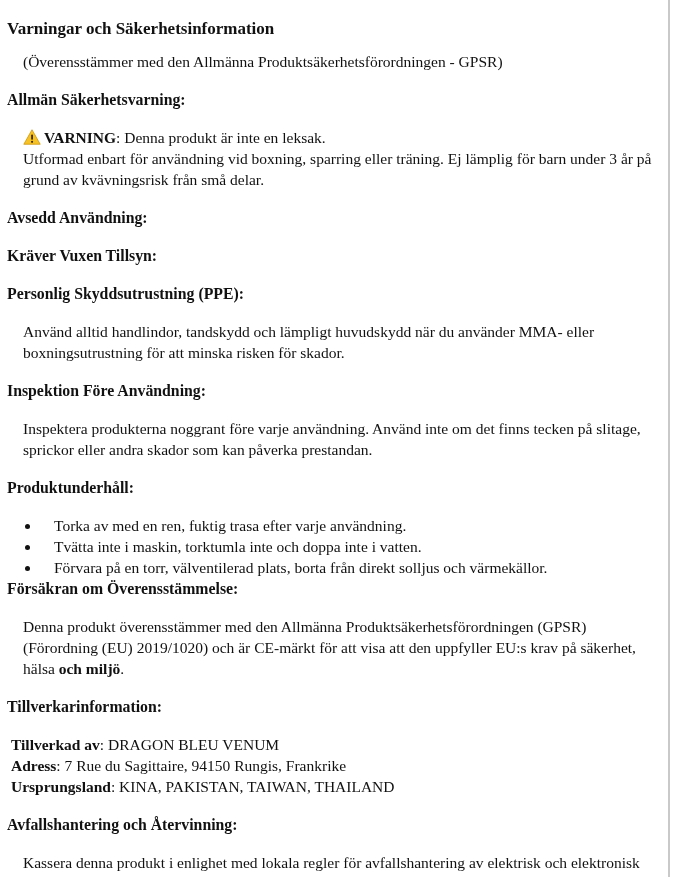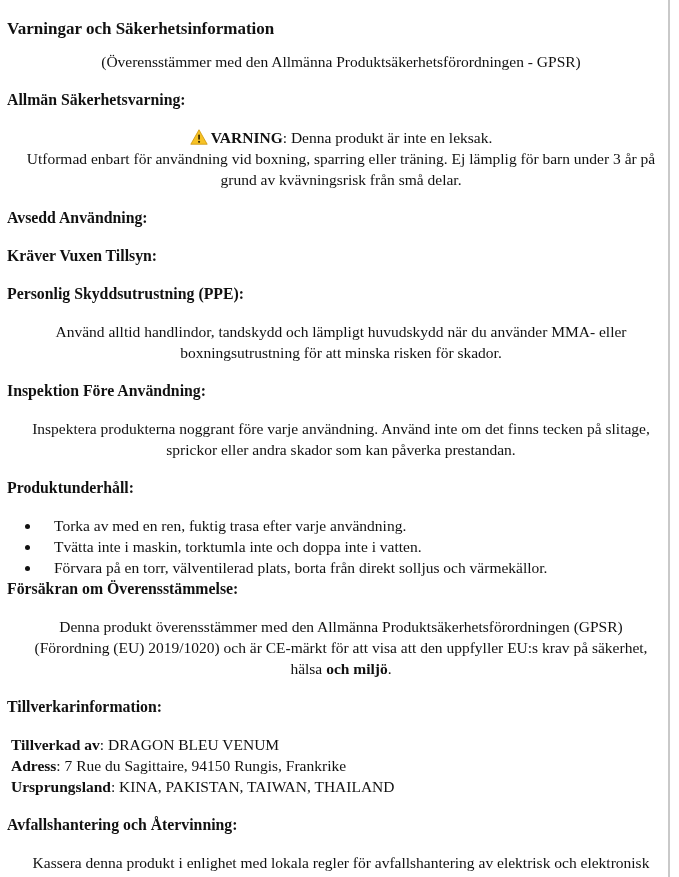--- a/index.html
+++ b/index.html
@@ -26,21 +26,20 @@
     font-weight:bold;margin:8px 0 11px 0;
   }
   h2{
     font-size:15.8px;line-height:21px;
     font-weight:bold;margin:17px 0;
   }
   h2.tight-top{margin-top:0;}
   p{
     font-size:15.5px;line-height:21px;
     margin:11px 16px;
-    text-align:center;
   }
   .b{font-weight:bold;}
   ul{
     margin:13px 0 0 0;
     padding-left:34px;
   }
   li{
     font-size:15.5px;line-height:21px;
     padding-left:13px;
     list-style:disc outside;

